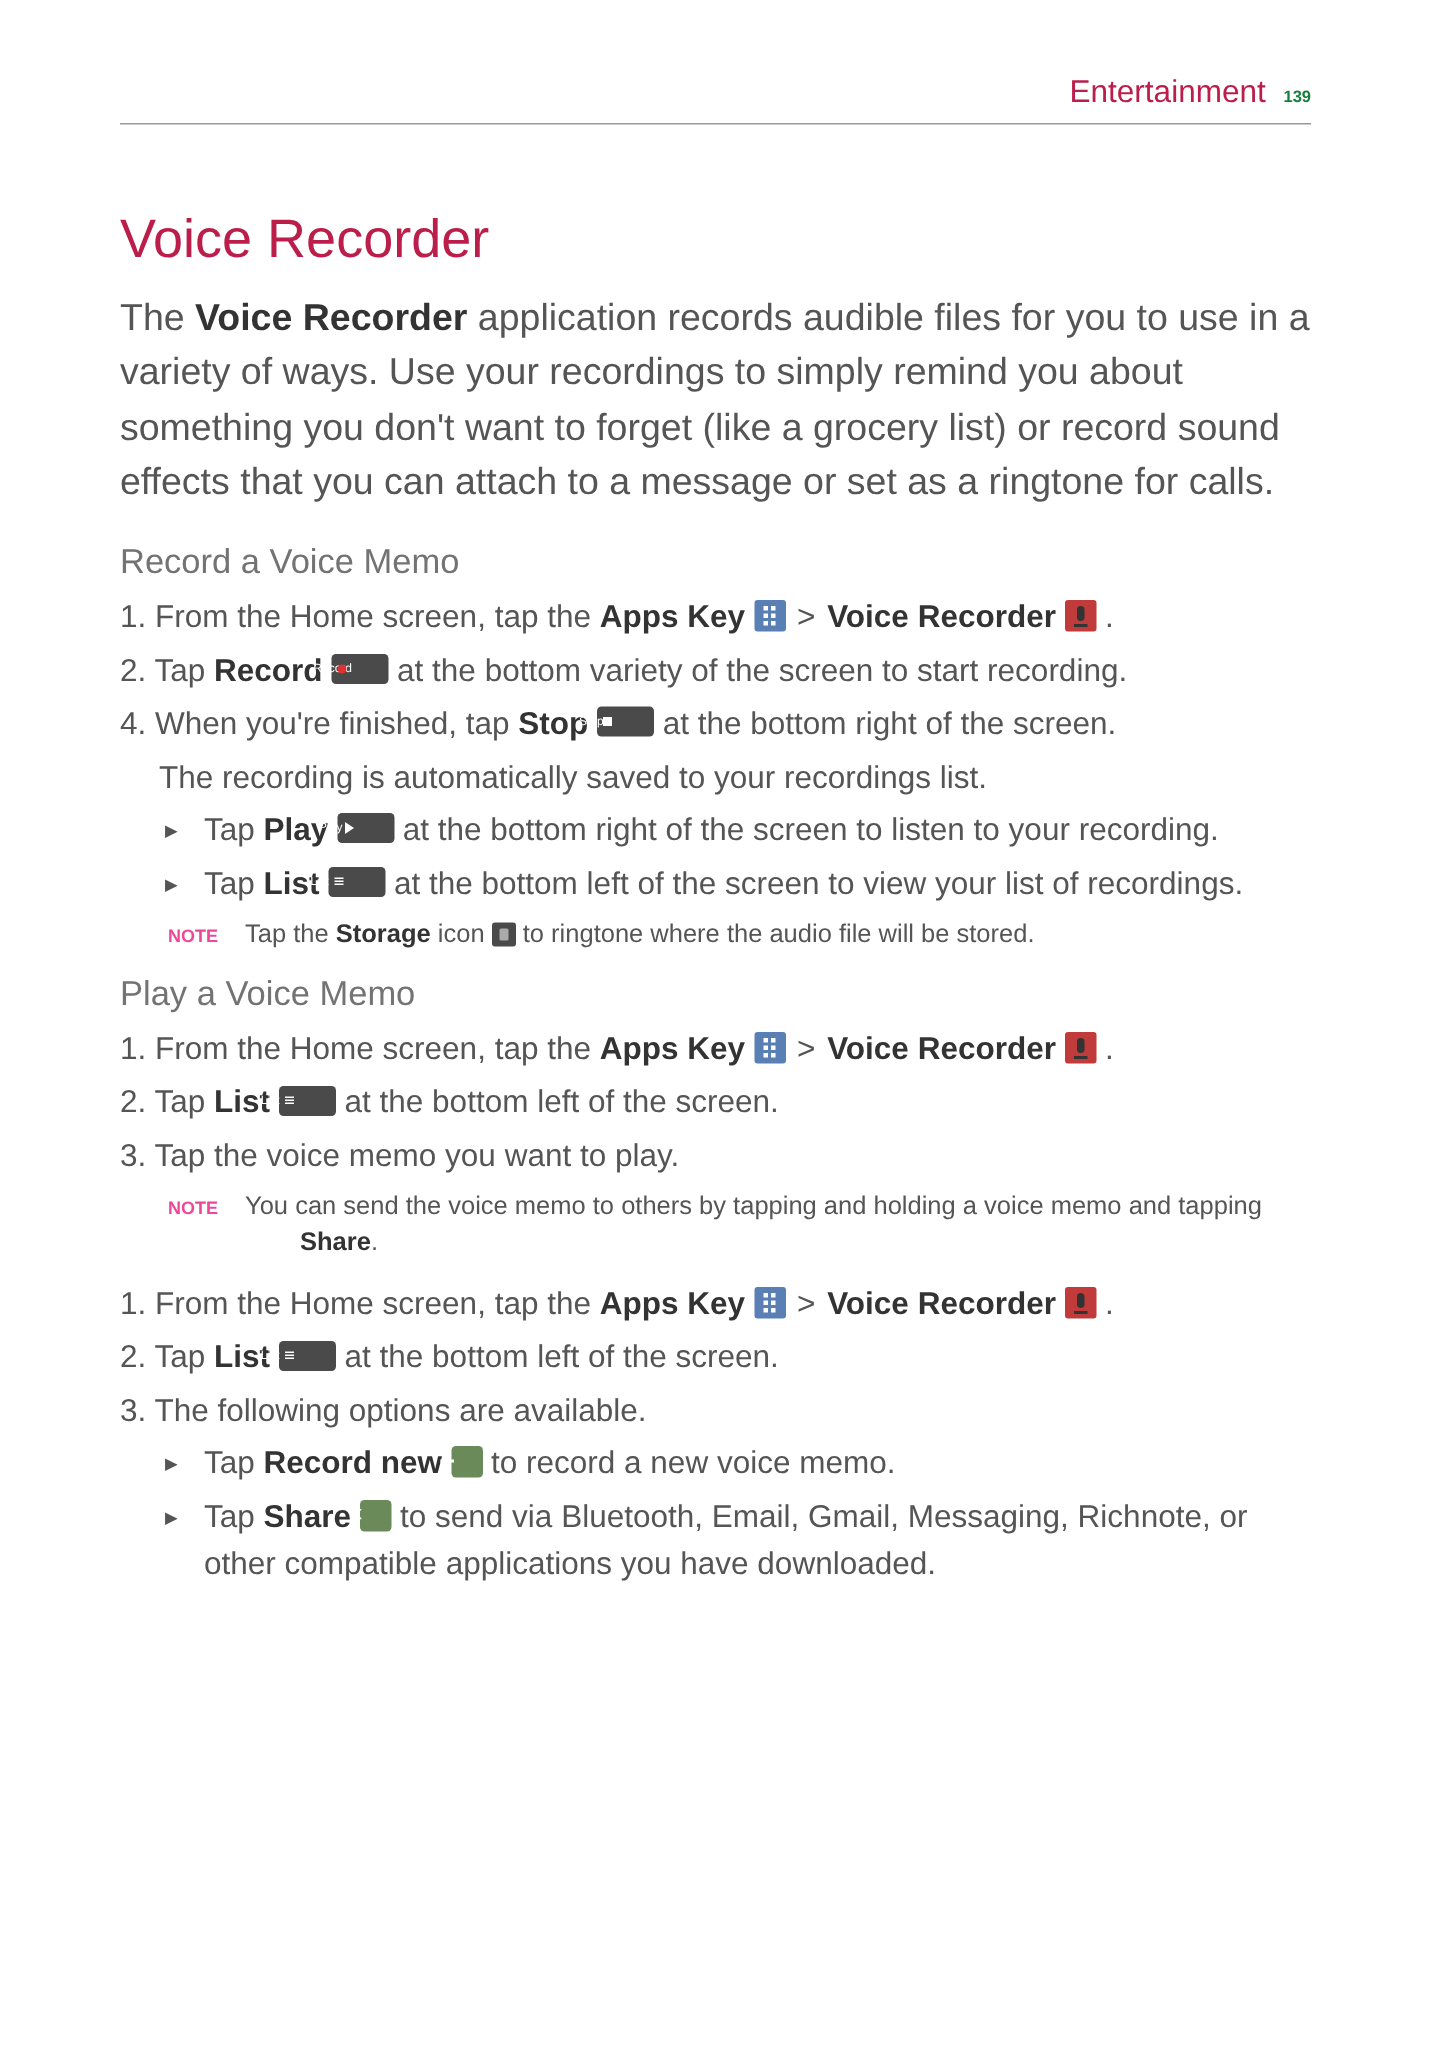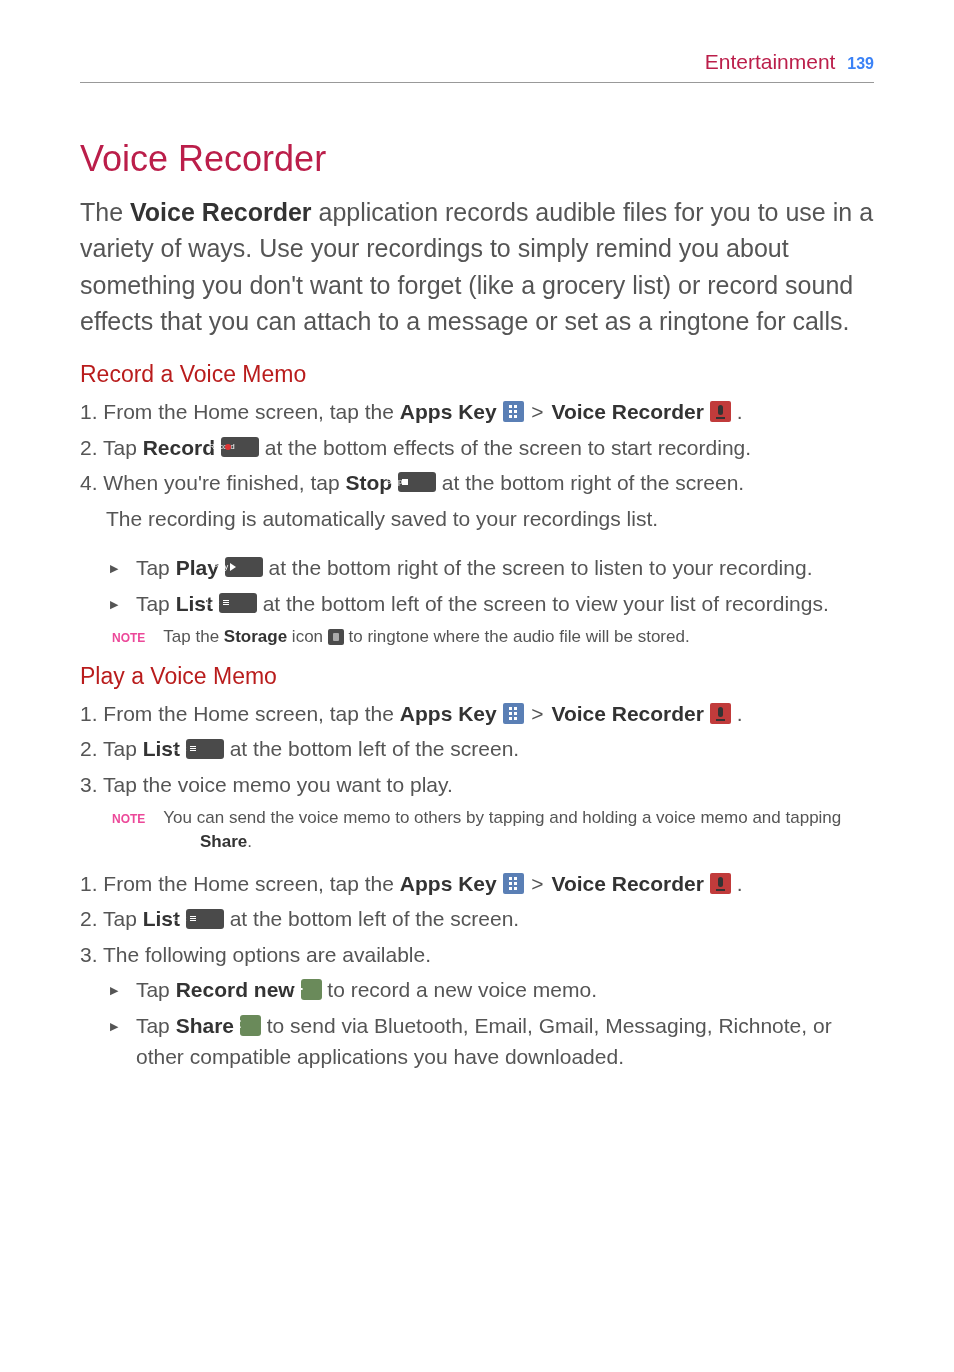--- a/index.html
+++ b/index.html
@@ -15,22 +15,22 @@
       padding: 50px 80px 40px 80px;
     }
     .header {
       text-align: right;
       color: #bb1e4a;
       font-size: 21px;
       margin-bottom: 8px;
       font-weight: 400;
     }
     .header .page-num {
-      font-size: 16px;
-      color: #3b82f6;
+      font-size: 11px;
+      color: #15803d;
       font-weight: bold;
       margin-left: 6px;
     }
     .hr {
       border: none;
       border-top: 1px solid #999;
       margin-bottom: 55px;
     }
     .title {
       color: #bb1e4a;
@@ -39,42 +39,42 @@
       margin-bottom: 14px;
       font-family: "Trebuchet MS", Arial, sans-serif;
     }
     .intro {
       font-size: 25px;
       line-height: 1.45;
       color: #555;
       margin-bottom: 22px;
     }
     .subheading {
-      color: #b91c1c;
+      color: #737373;
       font-size: 23px;
       margin-bottom: 8px;
       margin-top: 6px;
       font-family: "Trebuchet MS", Arial, sans-serif;
       font-weight: 400;
     }
     .step {
       font-size: 21px;
       line-height: 1.5;
       color: #555;
       margin-bottom: 4px;
       padding-left: 26px;
       text-indent: -26px;
     }
     .bold { font-weight: 600; color: #333; }
     .sub-line {
       font-size: 21px;
       line-height: 1.5;
       color: #555;
       padding-left: 26px;
-      margin-bottom: 18px;
+      margin-bottom: 4px;
     }
     .bullet-item {
       font-size: 21px;
       line-height: 1.5;
       color: #555;
       padding-left: 56px;
       text-indent: -26px;
       margin-bottom: 4px;
     }
     .bullet-item::before {
@@ -286,21 +286,21 @@
   <h2 class="subheading">Record a Voice Memo</h2>
 
   <p class="step">
     <span>1.  From the Home screen, tap the </span><span class="bold">Apps Key</span>
     <span class="icon-apps"></span><span class="gt"> &gt; </span><span class="bold">Voice Recorder</span>
     <span class="icon-recorder"></span><span> .</span>
   </p>
 
   <p class="step">
     <span>2. Tap </span><span class="bold">Record</span>
-    <span class="icon-btn rec">Record</span><span> at the bottom effects of the screen to start recording.</span>
+    <span class="icon-btn rec">Record</span><span> at the bottom variety of the screen to start recording.</span>
   </p>
 
 
   <p class="step">
     <span>4. When you're finished, tap </span><span class="bold">Stop</span>
     <span class="icon-btn stop">Stop</span><span> at the bottom right of the screen.</span>
   </p>
   <p class="sub-line">The recording is automatically saved to your recordings list.</p>
 
   <p class="bullet-item">

